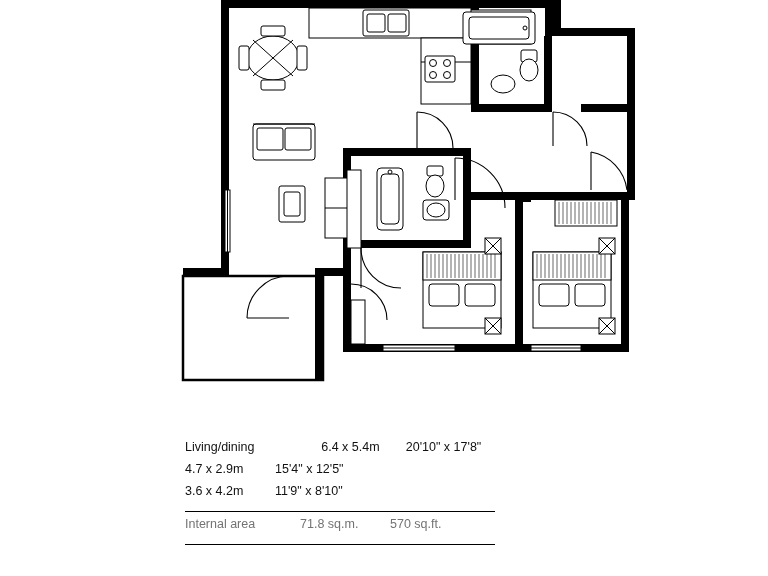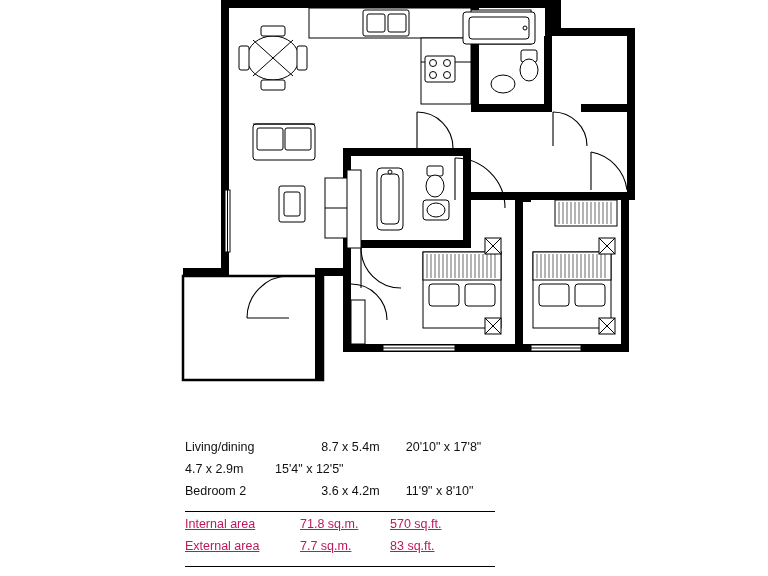--- a/index.html
+++ b/index.html
@@ -53,22 +53,21 @@
     border-top: 1px solid #000000;
     margin-top: 5px;
     margin-bottom: 5px;
     width: 310px;
   }
   .area-row {
     display: flex;
     align-items: baseline;
     height: 22px;
     font-size: 12.5px;
-    color: #be185d;
-    text-decoration: underline;
+    color: #737373;
   }
   .area-name { width: 115px; }
   .area-metric { width: 90px; }
   .area-imp { width: 95px; }
   .rule-bottom {
     border-top: 1px solid #000000;
     margin-top: 5px;
     width: 310px;
   }
 </style>
@@ -330,45 +329,39 @@
         </g>
 
       </g>
     </svg>
   </div>
 
   <div class="schedule">
 
     <div class="sched-row">
       <div class="sched-name">Living/dining</div>
-      <div class="sched-metric">8.7 x 5.4m</div>
+      <div class="sched-metric">6.4 x 5.4m</div>
       <div class="sched-imp">20'10" x 17'8"</div>
     </div>
 
     <div class="sched-row">
       <div class="sched-metric">4.7 x 2.9m</div>
       <div class="sched-imp">15'4" x 12'5"</div>
     </div>
 
     <div class="sched-row">
-      <div class="sched-name">Bedroom 2</div>
       <div class="sched-metric">3.6 x 4.2m</div>
       <div class="sched-imp">11'9" x 8'10"</div>
     </div>
 
     <div class="rule"></div>
 
     <div class="area-row">
       <div class="area-name">Internal area</div>
       <div class="area-metric">71.8 sq.m.</div>
       <div class="area-imp">570 sq.ft.</div>
     </div>
 
-    <div class="area-row">
-      <div class="area-name">External area</div>
-      <div class="area-metric">7.7 sq.m.</div>
-      <div class="area-imp">83 sq.ft.</div>
-    </div>
 
     <div class="rule-bottom"></div>
   </div>
 
 </div>
 
 </body></html>

